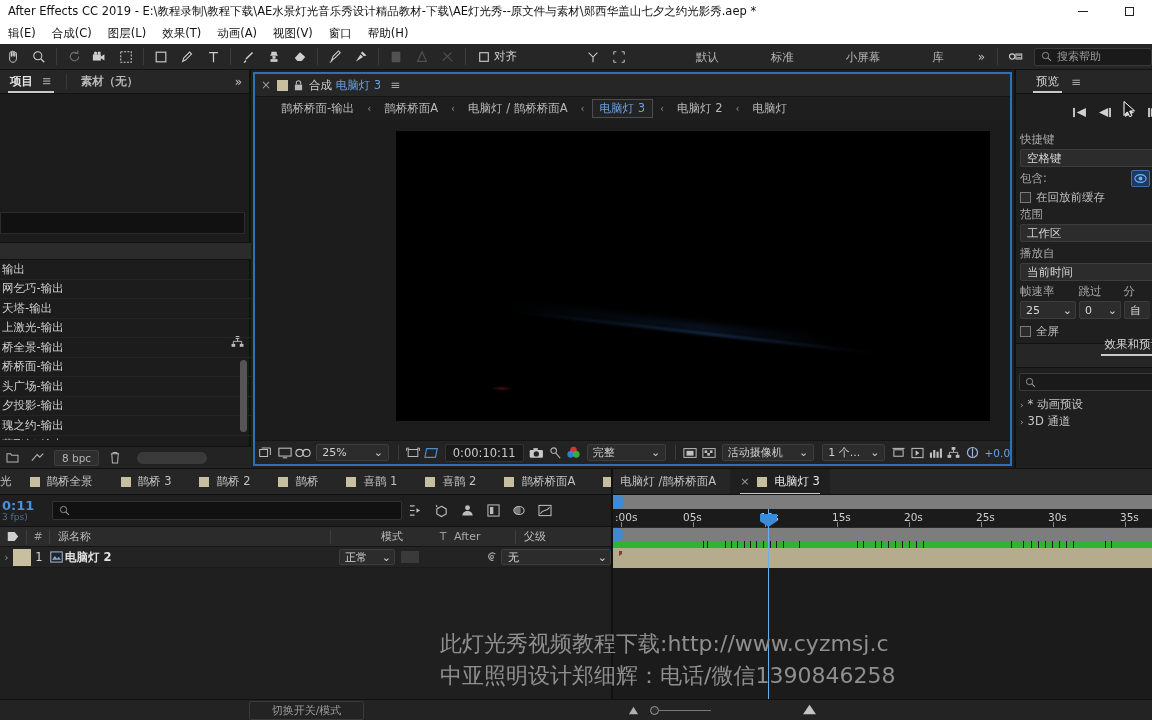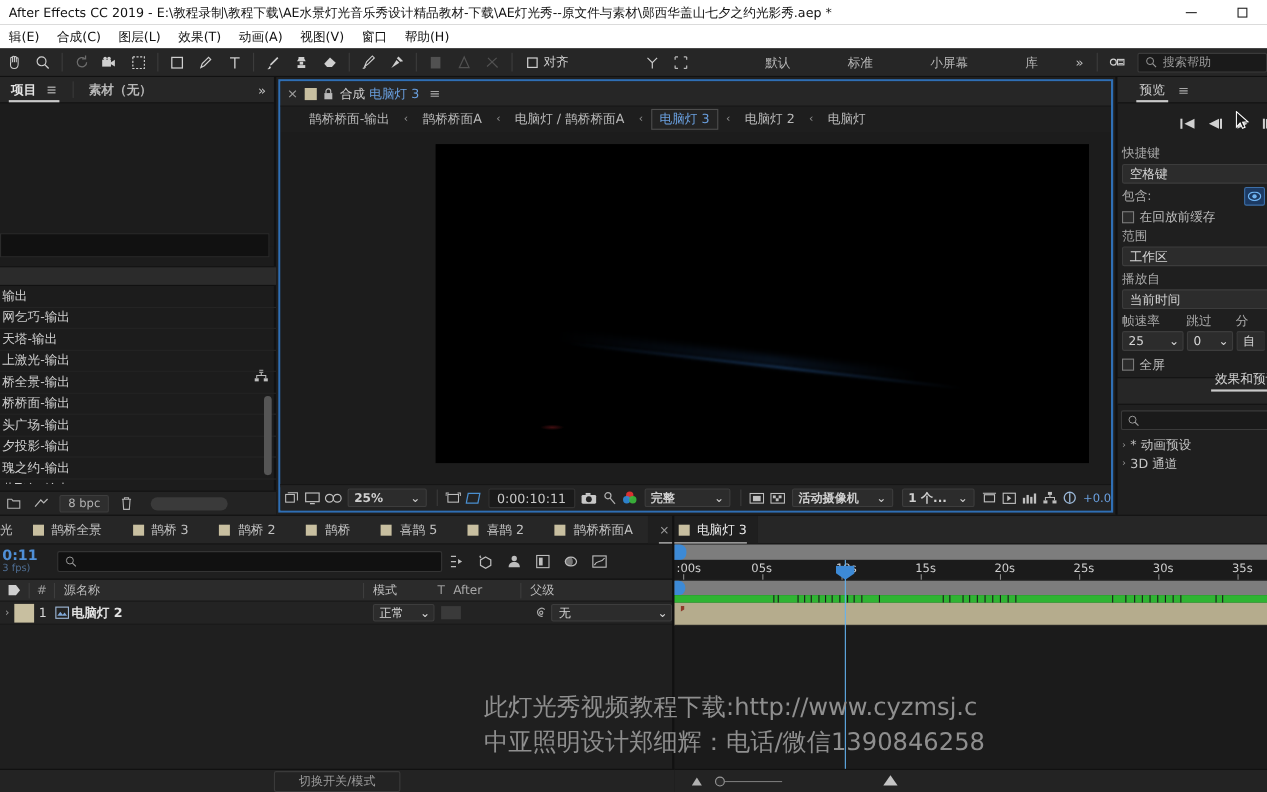--- a/index.html
+++ b/index.html
@@ -150,21 +150,21 @@
     position: absolute; left: 0; bottom: 0; width: 755px; height: 24px;
     background: #232323; border-top: 1px solid #151515;
     display: flex; align-items: center; gap: 2px; padding-left: 3px;
   }
   .cb-ico { width: 20px; height: 20px; display: flex; align-items: center; justify-content: center; color: #c0c0c0; }
   .cb-sel {
     display: flex; align-items: center; justify-content: space-between;
     height: 17px; background: #2c2c2c; border: 1px solid #3d3d3d; border-radius: 2px;
     font-size: 11px; color: #cfcfcf; padding: 0 5px; margin: 0 3px;
   }
-  .cb-sel .cav { margin-right: 10px; white-space: nowrap; font-weight: bold; }
+  .cb-sel .cav { margin-right: 10px; white-space: nowrap; }
   .cb-time {
     font-size: 11.5px; color: #c9c9c9; background: #1a1a1a; border: 1px solid #333;
     padding: 1px 7px; border-radius: 2px; margin: 0 3px;
   }
   .cb-plus { font-size: 10.5px; color: #6aa0e0; margin-left: 2px; }
   .cbsep { width: 1px; height: 15px; background: #3b3b3b; margin: 0 4px; }
 
   
   .rightpanel {
     position: absolute; left: 1014px; top: 70px; width: 154px; height: 398px;
@@ -835,29 +835,33 @@
       <div class="tl-tab">
         <span class="sw"></span>
         <span class="nm">鹊桥 2</span>
       </div>
       <div class="tl-tab">
         <span class="sw"></span>
         <span class="nm">鹊桥</span>
       </div>
       <div class="tl-tab">
         <span class="sw"></span>
-        <span class="nm">喜鹊 5</span>
+        <span class="nm">喜鹊 1</span>
       </div>
       <div class="tl-tab">
         <span class="sw"></span>
         <span class="nm">喜鹊 2</span>
       </div>
       <div class="tl-tab">
         <span class="sw"></span>
         <span class="nm">鹊桥桥面A</span>
+      </div>
+      <div class="tl-tab">
+        <span class="sw"></span>
+        <span class="nm">电脑灯 /鹊桥桥面A</span>
       </div>
       <div class="tl-tab active" style="padding:0 10px">
         <span class="cx">×</span>
         <span class="sw"></span>
         <span class="nm">电脑灯 3</span>
       </div>
     </div>
 
     <div class="tl-ctrls" style="width:611px">
       <div class="tl-time">
@@ -912,21 +916,21 @@
       <span class="c" style="width:26px;justify-content:center;">
         <svg width="12" height="11" viewBox="0 0 13 12">
             <path d="M0.8 1h7.4l4 5-4 5H0.8z" fill="#cfcfcf"></path>
           </svg>
       </span>
       <span class="vsep"></span>
       <span class="c" style="width:22px;justify-content:center;color:#9a9a9a;">#</span>
       <span class="vsep"></span>
       <span class="c" style="width:280px;padding-left:8px;">源名称</span>
       <span class="vsep"></span>
-      <span class="c" style="width:62px;padding-left:8px;">模式</span>
+      <span class="c" style="width:62px;padding-left:8px;margin-left:42px;">模式</span>
       <span class="c" style="width:16px;justify-content:center;color:#9a9a9a;">T</span>
       <span class="c" style="width:64px;padding-left:3px;color:#a8a8a8;">After</span>
       <span class="vsep"></span>
       <span class="c" style="width:80px;padding-left:8px;">父级</span>
     </div>
 
     <div class="tl-layerrow" style="width:611px">
       <span style="width:13px;text-align:center;color:#9a9a9a;font-size:10px;">›</span>
       <span class="layer-sw"></span>
       <span style="width:16px;text-align:center;color:#d6d6d6;">1</span>

